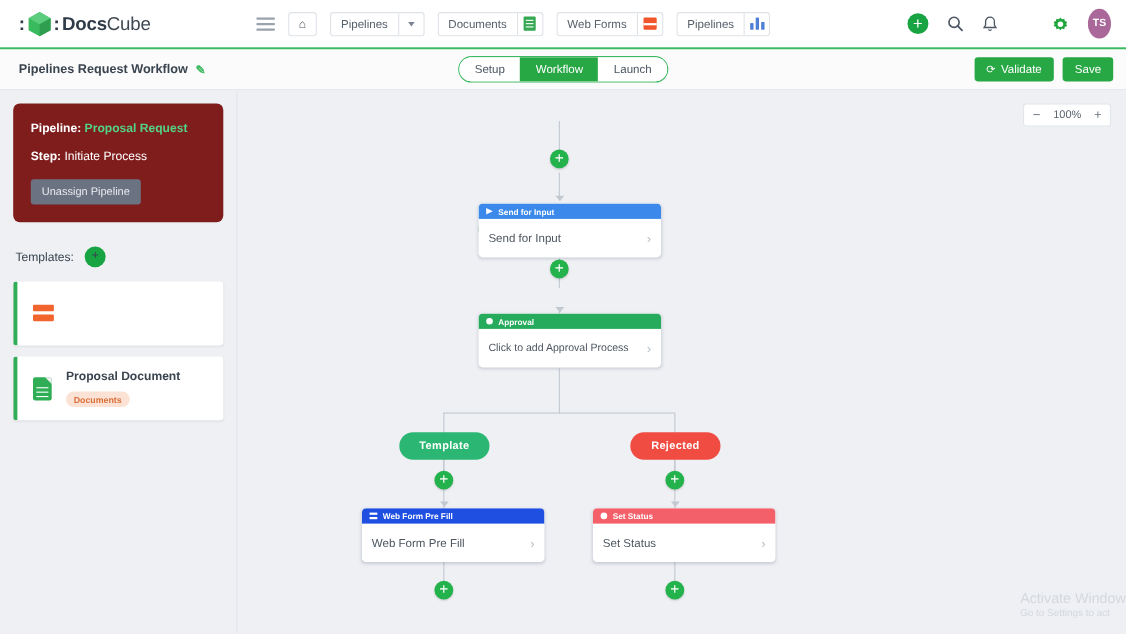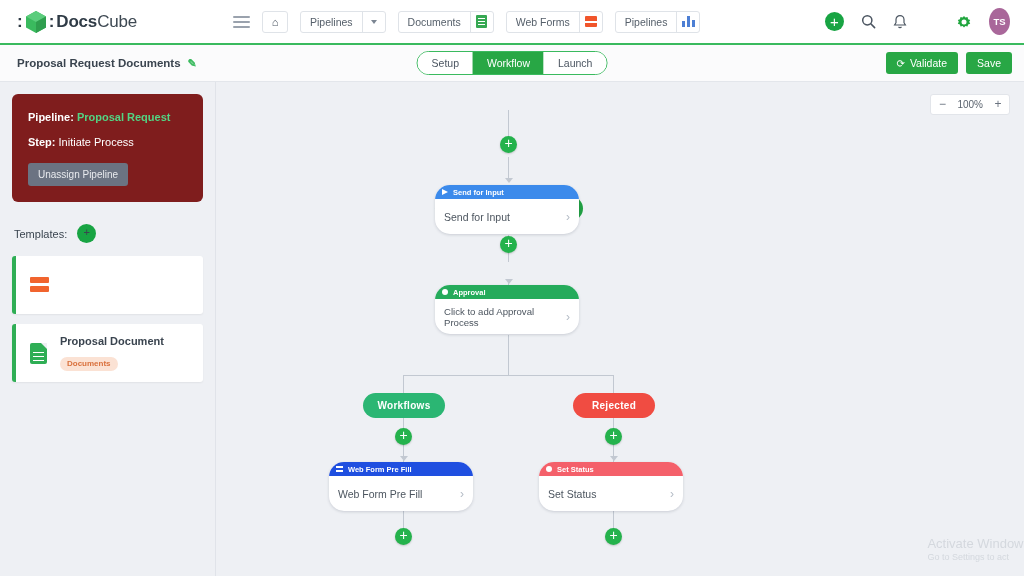--- a/index.html
+++ b/index.html
@@ -136,21 +136,21 @@
 
   .flow { position: absolute; inset: 0; }
   .node { position: absolute; }
 
   .pill {
     border-radius: 13px; height: 25px; color: #fff; font-size: 10px; font-weight: 700;
     display: flex; align-items: center; justify-content: center; letter-spacing: .3px; cursor: pointer;
   }
 
   .card-node {
-    width: 144px; background: #fff; border-radius: 15px;
+    width: 166px; background: #fff; border-radius: 4px;
     box-shadow: 0 1px 3px rgba(40,50,70,.18); overflow: hidden; cursor: pointer;
   }
   .card-hd {
     height: 14px; display: flex; align-items: center; gap: 5px;
     padding: 0 7px; font-size: 7.5px; font-weight: 700; color: #fff;
   }
   .card-bd {
     height: 35px; display: flex; align-items: center; justify-content: space-between;
     padding: 0 9px; font-size: 10.5px; color: #4c555f;
   }
@@ -274,21 +274,21 @@
           <path d="M8 0l1.4 1.6 2.1-.5.6 2.1 2.1.7-1 1.9 1 1.9-2.1.7-.6 2.1-2.1-.5L8 11.6 6.6 10l-2.1.5-.6-2.1L1.8 7.7l1-1.9-1-1.9 2.1-.7.6-2.1 2.1.5z" fill="#21a63f" transform="translate(0,2)"></path>
           <circle cx="8" cy="8" r="2.5" fill="#fff"></circle>
         </svg>
     </span>
     <span class="avatar">TS</span>
   </div>
 </div>
 
 <div class="subbar">
   <div class="wf-title">
-    <span>Proposal Request Documents</span>
+    <span>Pipelines Request Workflow</span>
     <span class="pencil">✎</span>
   </div>
 
   <div class="segmented">
     <div class="seg">Setup</div>
     <div class="seg active">Workflow</div>
     <div class="seg">Launch</div>
   </div>
 
   <div class="hdr-actions">
@@ -394,21 +394,21 @@
           <i class="dot-w"></i>
           <span>Approval</span>
         </div>
         <div class="card-bd">
           <span style="font-size:9.6px;">Click to add Approval Process</span>
           <span class="chev-r">›</span>
         </div>
       </div>
 
       <div class="node" style="left:147px; top:311px;">
-        <div class="pill" style="width:82px; background:#2bb673;">Workflows</div>
+        <div class="pill" style="width:82px; background:#2bb673;">Template</div>
       </div>
 
       <div class="node" style="left:357px; top:311px;">
         <div class="pill" style="width:82px; background:#f04c42;">Rejected</div>
       </div>
 
       <div class="addbtn" style="left:179px; top:346px;">+</div>
       <div class="addbtn" style="left:389px; top:346px;">+</div>
 
       <div class="node card-node" style="left:113px; top:380px;">

